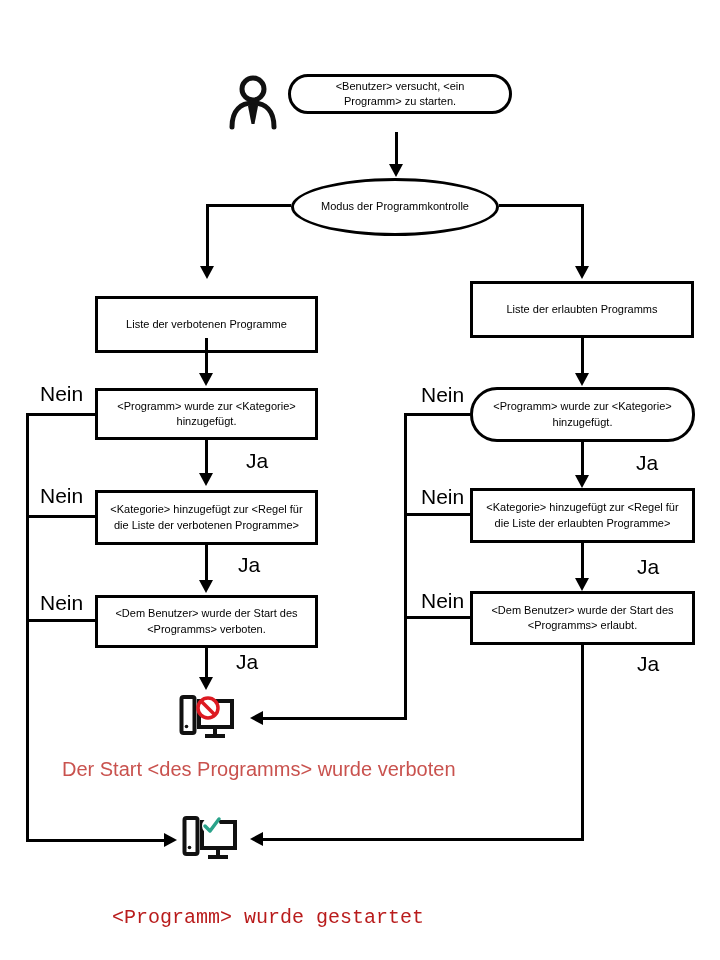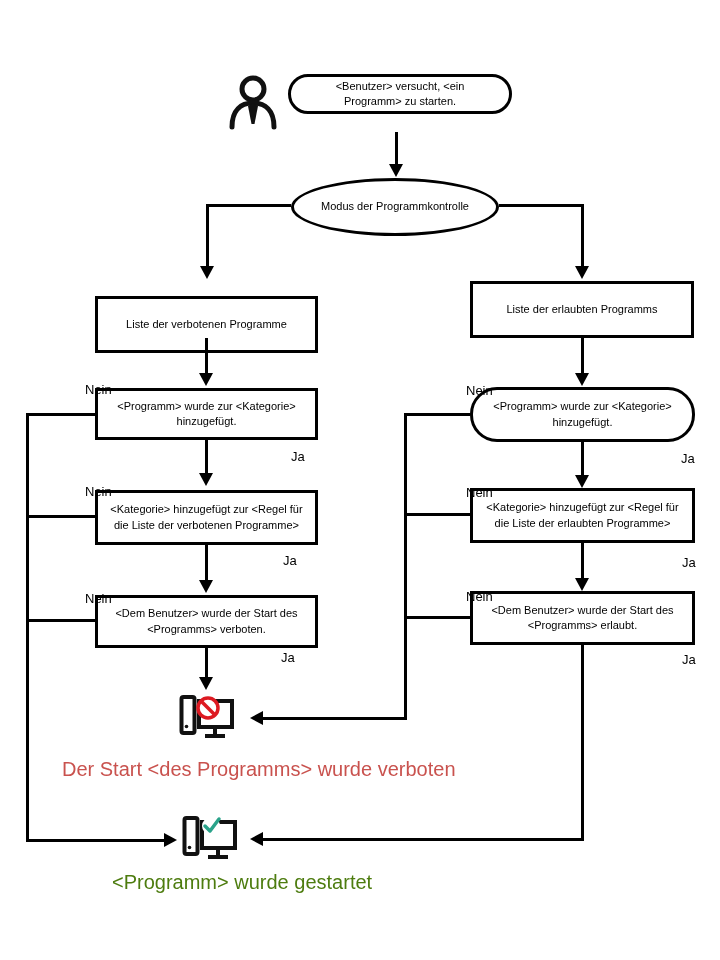--- a/index.html
+++ b/index.html
@@ -7,21 +7,21 @@
   #canvas{position:relative;width:720px;height:960px;background:#fff;overflow:hidden;}
   .node{position:absolute;border:3px solid #000;background:#fff;display:flex;align-items:center;justify-content:center;
         text-align:center;font-size:11px;line-height:1.4;color:#000;white-space:pre-line;padding:2px 10px;box-sizing:border-box;}
   .stadium{border-radius:29px;}
   .ellipse{border-radius:50%;}
   .vline{position:absolute;width:3px;background:#000;}
   .hline{position:absolute;height:3px;background:#000;}
   .ah-down{position:absolute;width:0;height:0;border-left:7px solid transparent;border-right:7px solid transparent;border-top:13px solid #000;}
   .ah-left{position:absolute;width:0;height:0;border-top:7px solid transparent;border-bottom:7px solid transparent;border-right:13px solid #000;}
   .ah-right{position:absolute;width:0;height:0;border-top:7px solid transparent;border-bottom:7px solid transparent;border-left:13px solid #000;}
-  .lbl{position:absolute;font-size:13px;color:#000;margin-left:45px;}
+  .lbl{position:absolute;font-size:21px;color:#000;}
   .result{position:absolute;font-size:20px;}
   svg{display:block;}
 </style>
 </head>
 <body>
 
 <div id="canvas">
 
   <div style="position:absolute;left:226px;top:74px;">
     <svg width="54" height="56" viewBox="0 0 54 56">
@@ -136,15 +136,15 @@
       <rect x="3.5" y="5" width="13" height="36" rx="2" fill="#fff" stroke="#111" stroke-width="4"></rect>
       <circle cx="8.5" cy="34.5" r="1.8" fill="#111"></circle>
       <rect x="21" y="9" width="33" height="26" fill="#fff" stroke="#111" stroke-width="4"></rect>
       <rect x="35" y="35" width="4" height="7" fill="#111"></rect>
       <rect x="27" y="42" width="20" height="4" fill="#111"></rect>
       <circle cx="30" cy="13" r="9" fill="#fff"></circle>
       <path d="M24 13 L29 18 L38 6" fill="none" stroke="#2AA38A" stroke-width="3.5" stroke-linecap="round" stroke-linejoin="round"></path>
     </svg>
   </div>
 
-  <div class="result" style="left: 112px; top: 871px; color: #4d7c0f;">&lt;Programm&gt; wurde gestartet</div>
+  <div class="result" style="left: 112px; top: 906px; color: #b91c1c; font-family: Liberation Mono, monospace;">&lt;Programm&gt; wurde gestartet</div>
 
 </div>
 
 </body></html>

